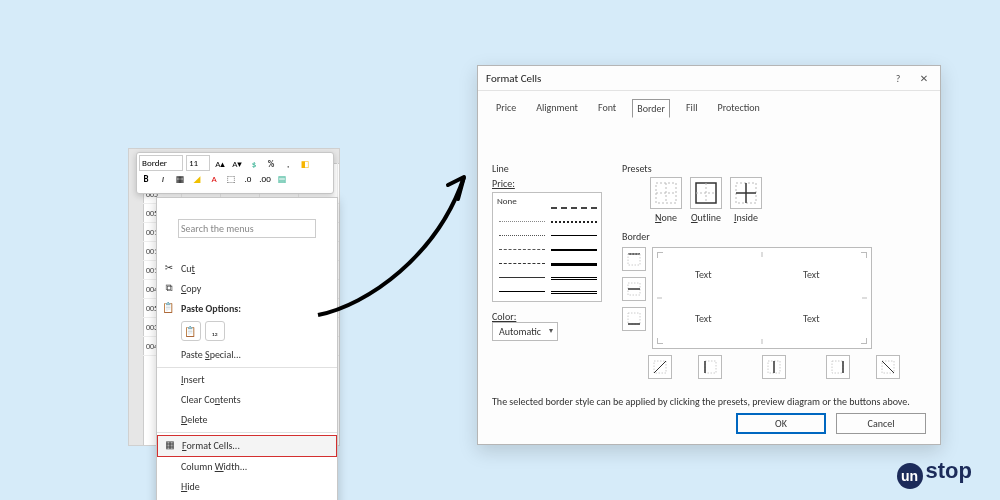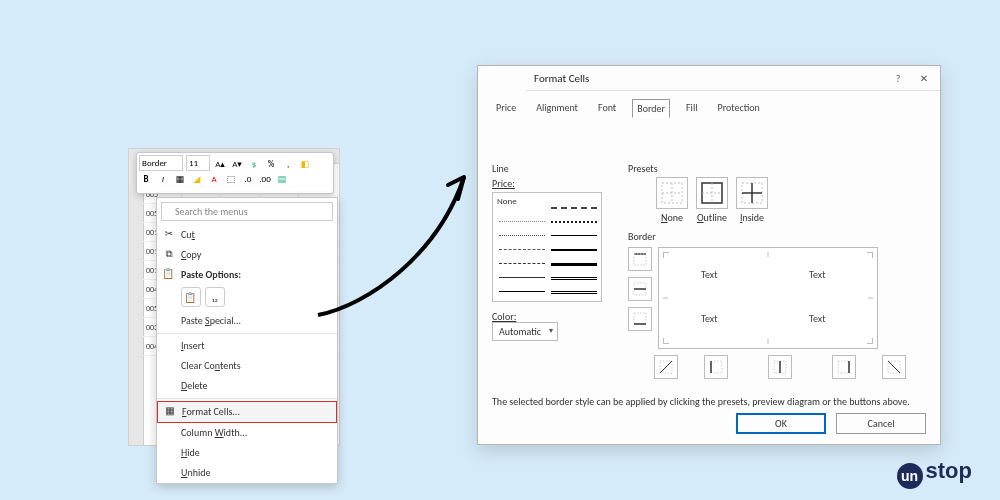--- a/index.html
+++ b/index.html
@@ -20,35 +20,35 @@
 
   
   .mini-tb { position:absolute; left:136px; top:152px; width:192px; height:36px; background:#fff; border:1px solid #c7c7c7; border-radius:3px; box-shadow:0 2px 6px rgba(0,0,0,.18); padding:2px; font-size:9px; }
   .mini-tb .r1, .mini-tb .r2 { display:flex; align-items:center; gap:3px; }
   .mini-tb .sel { border:1px solid #ccc; background:#fff; padding:0 2px; height:14px; font-size:9px; line-height:14px; }
   .mini-tb .btn { width:14px; height:14px; display:flex; align-items:center; justify-content:center; border-radius:2px; }
   .mini-tb .i-pct{ color:#444; font-weight:bold; }
 
   
   .ctx { position:absolute; left:156px; top:197px; width:180px; background:#fff; border:1px solid #c7c7c7; box-shadow:0 3px 10px rgba(0,0,0,.2); font-size:10px; color:#333; }
-  .ctx .search { margin:4px; border:1px solid #ccc; padding:2px 13px; font-size:10px; color:#888; }
+  .ctx .search { margin:21px; border:1px solid #ccc; padding:2px 2px; font-size:10px; color:#888; }
   .ctx .item { padding:3px 6px 3px 24px; position:relative; line-height:14px; }
   .ctx .item .ic { position:absolute; left:5px; top:2px; width:14px; height:14px; display:flex; align-items:center; justify-content:center; }
   .ctx .sep { border-top:1px solid #e0e0e0; margin:2px 0; }
   .ctx .po-row { display:flex; gap:4px; padding-left:24px; margin:2px 0 4px; }
   .ctx .po-row .pbtn { width:18px; height:18px; border:1px solid #ccc; border-radius:3px; display:flex; align-items:center; justify-content:center; font-size:10px; }
   .ctx .hl { border:1px solid #d32f2f; background:#f4f4f4; }
   .ctx u{ text-decoration:underline; }
 
   
   .arrow-svg { position:absolute; left:308px; top:155px; width:180px; height:170px; }
 
   
   .dlg { position:absolute; left:477px; top:65px; width:462px; height:378px; background:#fdfdfd; border:1px solid #b5b5b5; box-shadow:0 6px 18px rgba(0,0,0,.15); font-size:10px; color:#333; }
-  .dlg-titlebar { height:24px; display:flex; align-items:center; justify-content:space-between; padding:0 8px; border-bottom:1px solid #e3e3e3;margin-left:48px; }
+  .dlg-titlebar { height:24px; display:flex; align-items:center; justify-content:space-between; padding:0 8px; border-bottom:1px solid #e3e3e3; }
   .dlg-title { font-size:11px; color:#222; }
   .dlg-ctrl { display:flex; gap:10px; }
   .dlg-ctrl span { width:16px; height:16px; display:flex; align-items:center; justify-content:center; color:#555; }
   .dlg-body { padding:8px 14px 0 14px; }
   .tabs { display:flex; gap:12px; font-size:10px; color:#444; margin-bottom:6px; }
   .tabs .tab { padding:2px 4px; }
   .tabs .tab.active { border:1px solid #999; background:#fff; border-bottom-color:#fff; }
   .grp { border:0; margin:0; padding:0; }
   .grp-lbl { font-size:10px; color:#333; margin-bottom:2px; }
   .line-box { border:1px solid #bfbfbf; background:#fff; width:108px; height:108px; position:relative; font-size:9px; }
@@ -196,21 +196,21 @@
   <div class="dlg-body">
     <div class="tabs">
       <span class="tab">Price</span>
       <span class="tab">Alignment</span>
       <span class="tab">Font</span>
       <span class="tab active">Border</span>
       <span class="tab">Fill</span>
       <span class="tab">Protection</span>
     </div>
 
-    <div style="display:flex; gap:18px;margin-top:44px;">
+    <div style="display:flex; gap:12px;margin-top:44px;">
 
       <div class="grp" style="width:118px">
         <div class="grp-lbl">Line</div>
         <div class="grp-lbl" style="text-decoration:underline">Price:</div>
         <div class="line-box">
           <span class="none">None</span>
 
           <div class="sty" style="left:6px;top:28px;border-top:1px dotted #888"></div>
           <div class="sty" style="left:6px;top:42px;border-top:1px dotted #555"></div>
           <div class="sty" style="left:6px;top:56px;border-top:1px dashed #555"></div>

